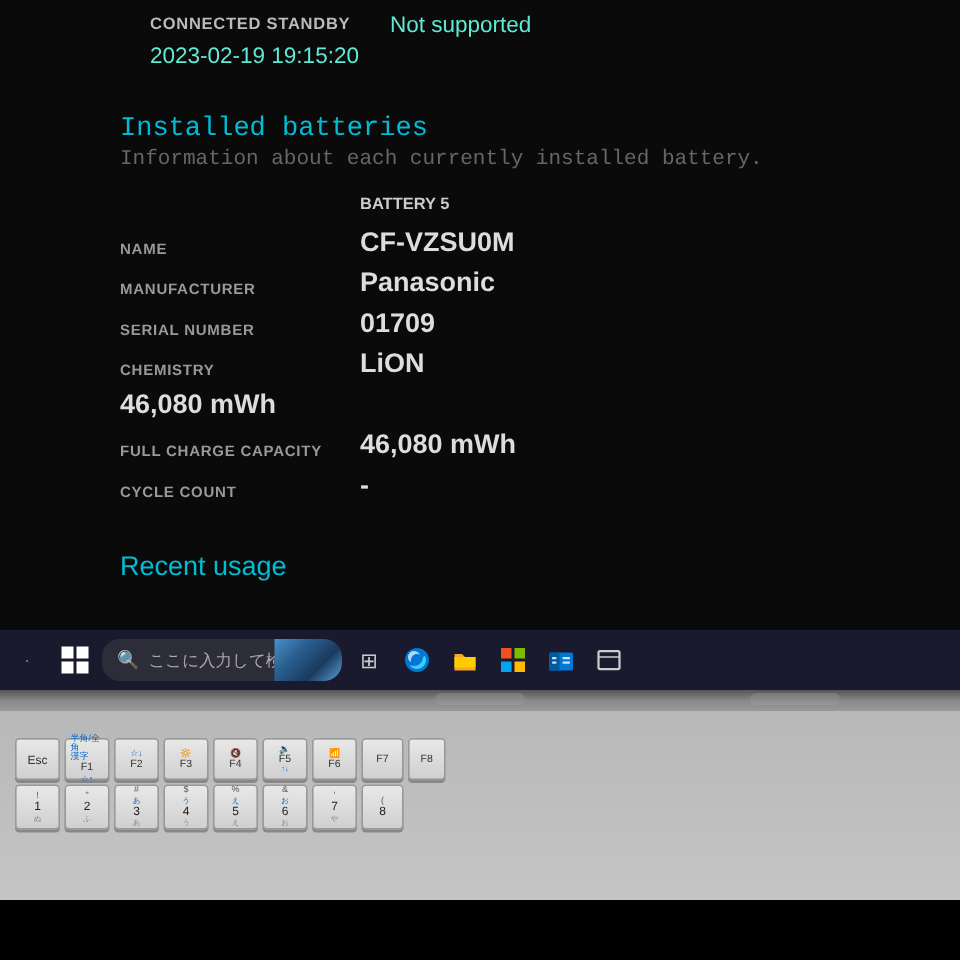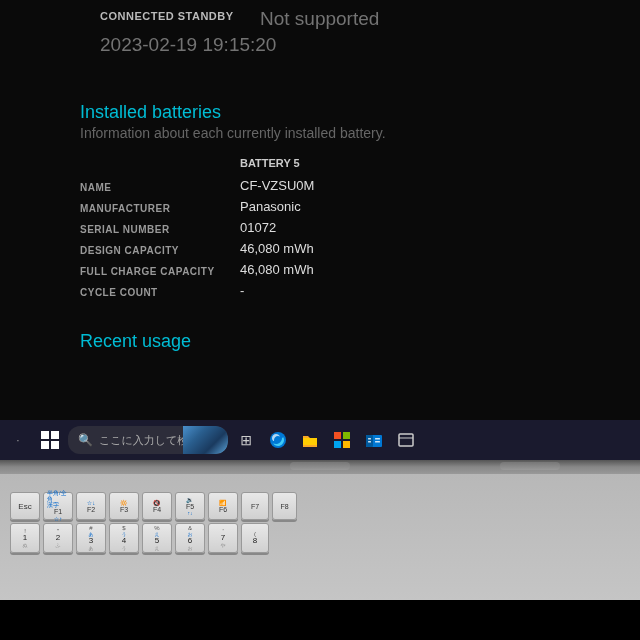--- a/index.html
+++ b/index.html
@@ -36,27 +36,28 @@
       font-size: 11px;
       font-weight: bold;
       color: #bbb;
       width: 160px;
       min-width: 160px;
       letter-spacing: 0.5px;
       padding-top: 2px;
     }
 
     .info-value {
-      font-size: 19px;
-      color: #737373;
+      font-size: 15px;
+      color: #5eead4;
     }
 
     .section-header {
-      margin-top: 46px;
+      margin-top: 30px;
       margin-bottom: 4px;
+      font-family: Liberation Mono, monospace;
     }
 
     .section-title {
       font-size: 18px;
       color: #00bcd4;
       font-weight: normal;
     }
 
     .section-subtitle {
       font-size: 14px;
@@ -88,22 +89,23 @@
       font-size: 10px;
       font-weight: bold;
       color: #999;
       width: 160px;
       min-width: 160px;
       letter-spacing: 0.5px;
       text-transform: uppercase;
     }
 
     .battery-value {
-      font-size: 13px;
+      font-size: 18px;
       color: #ddd;
+      font-weight: bold;
     }
 
     .recent-section {
       margin-top: 30px;
     }
 
     .recent-title {
       font-size: 18px;
       color: #00bcd4;
       font-weight: normal;
@@ -311,24 +313,27 @@
       <div class="battery-row">
         <span class="battery-label">NAME</span>
         <span class="battery-value">CF-VZSU0M</span>
       </div>
       <div class="battery-row">
         <span class="battery-label">MANUFACTURER</span>
         <span class="battery-value">Panasonic</span>
       </div>
       <div class="battery-row">
         <span class="battery-label">SERIAL NUMBER</span>
-        <span class="battery-value">01072</span>
-      </div>
-      <div class="battery-row">
-        <span class="battery-label">DESIGN CAPACITY</span>
+        <span class="battery-value">01709</span>
+      </div>
+      <div class="battery-row">
+        <span class="battery-label">CHEMISTRY</span>
+        <span class="battery-value">LiON</span>
+      </div>
+      <div class="battery-row">
         <span class="battery-value">46,080 mWh</span>
       </div>
       <div class="battery-row">
         <span class="battery-label">FULL CHARGE CAPACITY</span>
         <span class="battery-value">46,080 mWh</span>
       </div>
       <div class="battery-row">
         <span class="battery-label">CYCLE COUNT</span>
         <span class="battery-value">-</span>
       </div>

